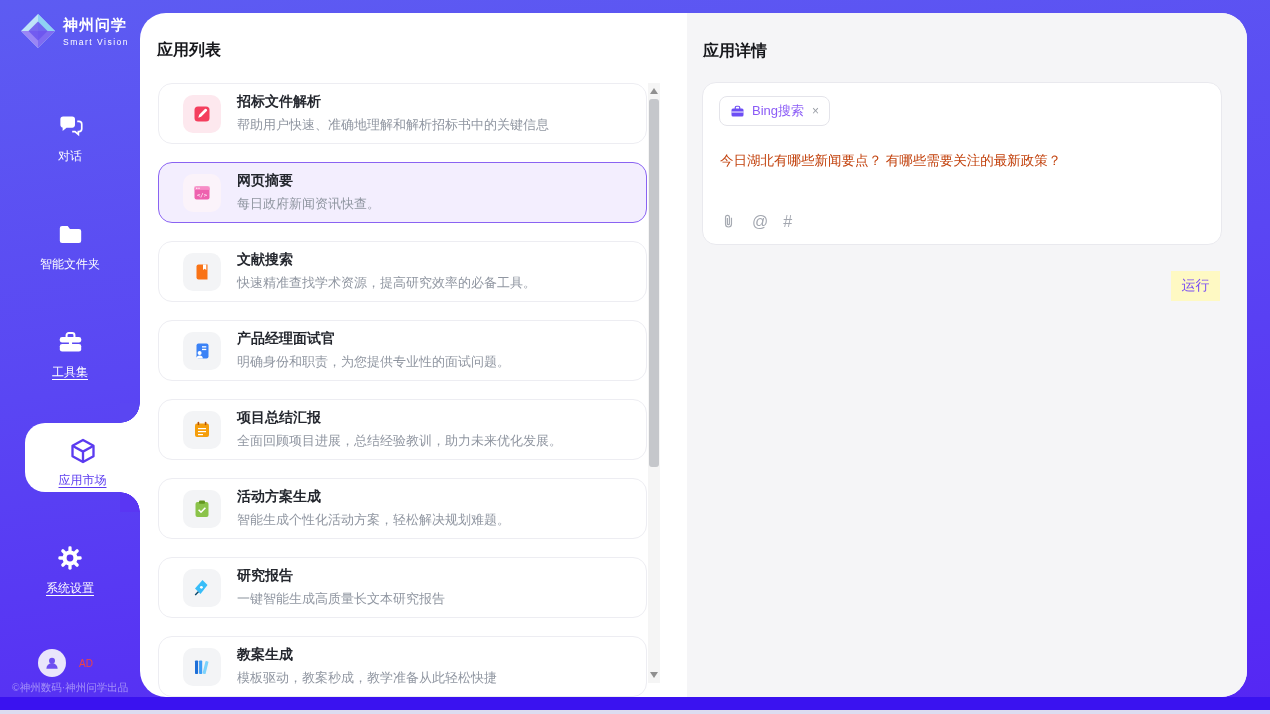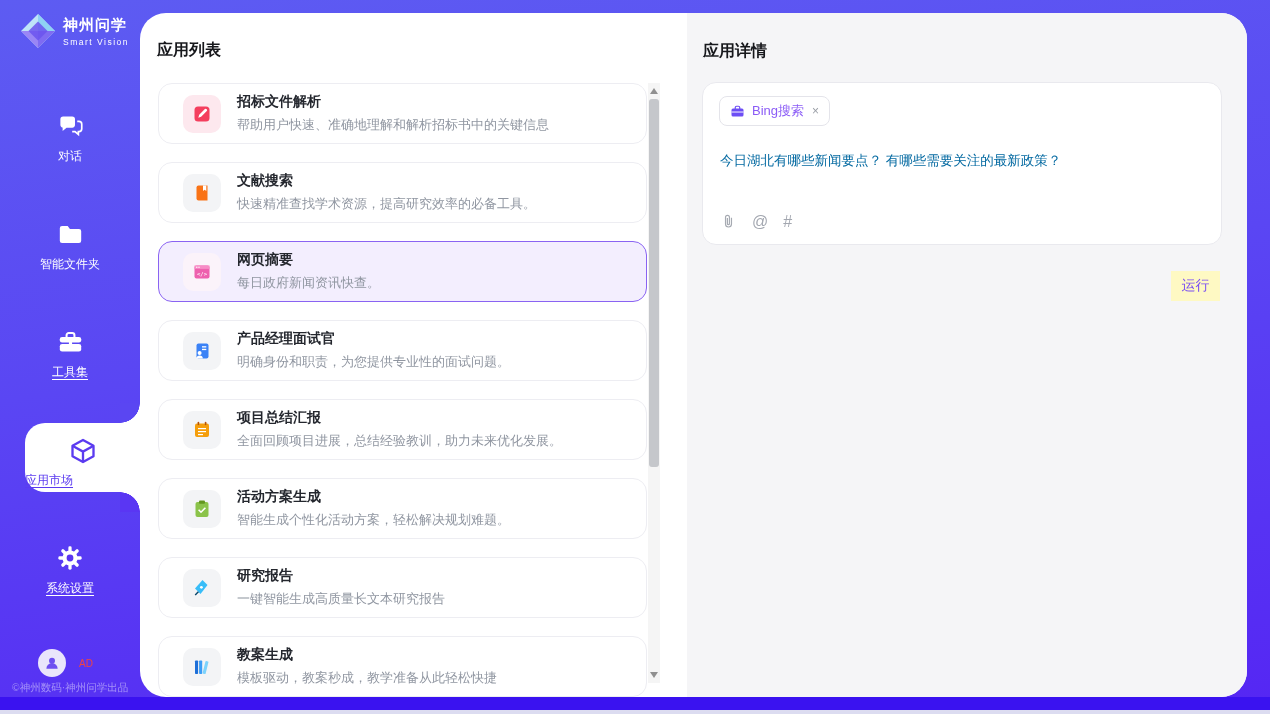--- a/index.html
+++ b/index.html
@@ -21,21 +21,21 @@
   .nav-item { position:absolute; width:140px; text-align:center; cursor:pointer; }
   .nav-item svg { display:block; margin:0 auto 6px; }
   .nav-label { font-size:12px; color:#fff; }
   .u { text-decoration:underline; text-underline-offset:3px; }
   .active-bubble { position:absolute; left:25px; top:423px; width:115px; height:69px;
     background:#fff; border-radius:20px 0 0 20px; }
   .curve-top { position:absolute; left:120px; top:403px; width:20px; height:20px;
     background:radial-gradient(circle 20px at 0 0,#5a46f2 19.5px,#fff 20px); }
   .curve-bottom { position:absolute; left:120px; top:492px; width:20px; height:20px;
     background:radial-gradient(circle 20px at 0 100%,#5a36f3 19.5px,#fff 20px); }
-  .active-item { position:absolute; left:25px; top:437px; width:115px; text-align:left; cursor:pointer; }
+  .active-item { position:absolute; left:25px; top:437px; width:115px; text-align:center; cursor:pointer; }
   .active-item svg { display:block; margin:0 auto 5px; }
   .active-label { font-size:12px; color:#5b3bf0; text-decoration:underline; text-underline-offset:3px; }
   .user-row { position:absolute; left:38px; top:649px; display:flex; align-items:center; gap:13px; cursor:pointer; }
   .avatar { width:28px; height:28px; border-radius:50%; background:#e9e5fb; display:flex; align-items:center; justify-content:center; }
   .user-label { font-size:10px; color:#ef4444; }
   .side-footer { position:absolute; left:0; top:681px; width:140px; text-align:center;
     font-size:10.5px; color:rgba(255,255,255,.45); white-space:nowrap;font-family:Liberation Serif, serif; }
 
   
   .frame { position:absolute; left:140px; top:13px; width:1107px; height:684px;
@@ -62,21 +62,21 @@
   .sb-thumb { position:absolute; left:1px; top:16px; width:10px; height:368px; background:#c5c7cb; border-radius:3px; cursor:grab; }
 
   
   .detail-title { position:absolute; left:16px; top:28px; font-size:16px; font-weight:bold; color:#17181c; }
   .input-card { position:absolute; left:15px; top:69px; width:520px; height:163px; background:#fff;
     border:1px solid #e9e9ee; border-radius:14px; }
   .tool-tag { position:absolute; left:16px; top:13px; height:30px; display:inline-flex; align-items:center;
     gap:7px; padding:0 10px; border:1px solid #e4e4ea; border-radius:8px; background:#fff; cursor:pointer; }
   .tag-label { font-size:13px; color:#8b5cf6; }
   .tag-close { font-size:12px; color:#9a9ea6; cursor:pointer; margin-left:1px; }
-  .query-text { position:absolute; left:17px; top:68px; width:480px; font-size:13.5px; color:#0369a1; line-height:1.5; cursor:text; }
+  .query-text { position:absolute; left:17px; top:68px; width:480px; font-size:13.5px; color:#c2410c; line-height:1.5; cursor:text; }
   .attach-row { position:absolute; left:17px; top:130px; display:flex; align-items:center; gap:15px; }
   .attach-row .glyph { font-size:16px; color:#a3a7b0; cursor:pointer; line-height:1; }
   .run-btn { position:absolute; left:484px; top:258px; width:49px; height:30px; background:#fef9c3;
     color:#7b50f2; font-size:14px; border:none; border-radius:0; cursor:pointer;
     display:flex; align-items:center; justify-content:center; }
 </style>
 </head>
 <body>
 
 <div class="sidebar">
@@ -169,46 +169,46 @@
           <rect x="2.5" y="2.5" width="15" height="15" rx="3.5" fill="#f43f5e"></rect>
           <path d="M6.3 13.8 L7.2 10.8 L12.9 5.1 a1.35 1.35 0 0 1 1.9 1.9 L9.1 12.7 Z" fill="#fff"></path>
         </svg>
       </span>
       <span class="app-text">
         <div class="app-name">招标文件解析</div>
         <div class="app-desc">帮助用户快速、准确地理解和解析招标书中的关键信息</div>
       </span>
     </div>
 
-    <div class="app-card">
-      <span class="app-icon">
-        <svg width="20" height="20" viewBox="0 0 20 20">
-          <path d="M4.5 4.5 a2 2 0 0 1 2 -2 h9 v15 H6.5 a2 2 0 0 1 -2 -2 Z" fill="#f97316"></path>
-          <path d="M11 2.5 h3.3 v5.5 l-1.65 -1.3 L11 8 Z" fill="#fff"></path>
-        </svg>
-      </span>
-      <span class="app-text">
-        <div class="app-name">文献搜索</div>
-        <div class="app-desc">快速精准查找学术资源，提高研究效率的必备工具。</div>
-      </span>
-    </div>
-
     <div class="app-card selected">
       <span class="app-icon">
         <svg width="20" height="20" viewBox="0 0 20 20">
           <rect x="2.5" y="3.5" width="15" height="13" rx="2" fill="#ee61ae"></rect>
           <rect x="2.5" y="3.5" width="15" height="3.4" fill="#f78cc6"></rect>
           <circle cx="4.8" cy="5.2" r="0.7" fill="#fff"></circle>
           <circle cx="7" cy="5.2" r="0.7" fill="#fff"></circle>
           <text x="10" y="13.8" font-size="5.6" fill="#fff" text-anchor="middle" font-family="'DejaVu Sans Mono',monospace">&lt;/&gt;</text>
         </svg>
       </span>
       <span class="app-text">
         <div class="app-name">网页摘要</div>
         <div class="app-desc">每日政府新闻资讯快查。</div>
+      </span>
+    </div>
+
+    <div class="app-card">
+      <span class="app-icon">
+        <svg width="20" height="20" viewBox="0 0 20 20">
+          <path d="M4.5 4.5 a2 2 0 0 1 2 -2 h9 v15 H6.5 a2 2 0 0 1 -2 -2 Z" fill="#f97316"></path>
+          <path d="M11 2.5 h3.3 v5.5 l-1.65 -1.3 L11 8 Z" fill="#fff"></path>
+        </svg>
+      </span>
+      <span class="app-text">
+        <div class="app-name">文献搜索</div>
+        <div class="app-desc">快速精准查找学术资源，提高研究效率的必备工具。</div>
       </span>
     </div>
 
     <div class="app-card">
       <span class="app-icon">
         <svg width="20" height="20" viewBox="0 0 20 20">
           <rect x="4.5" y="2.5" width="12" height="15" rx="2" fill="#3b82f6"></rect>
           <rect x="10" y="5.2" width="4.3" height="1.3" fill="#fff"></rect>
           <rect x="10" y="7.8" width="4.3" height="1.3" fill="#fff"></rect>
           <circle cx="7.6" cy="12" r="2" fill="#fff"></circle>

